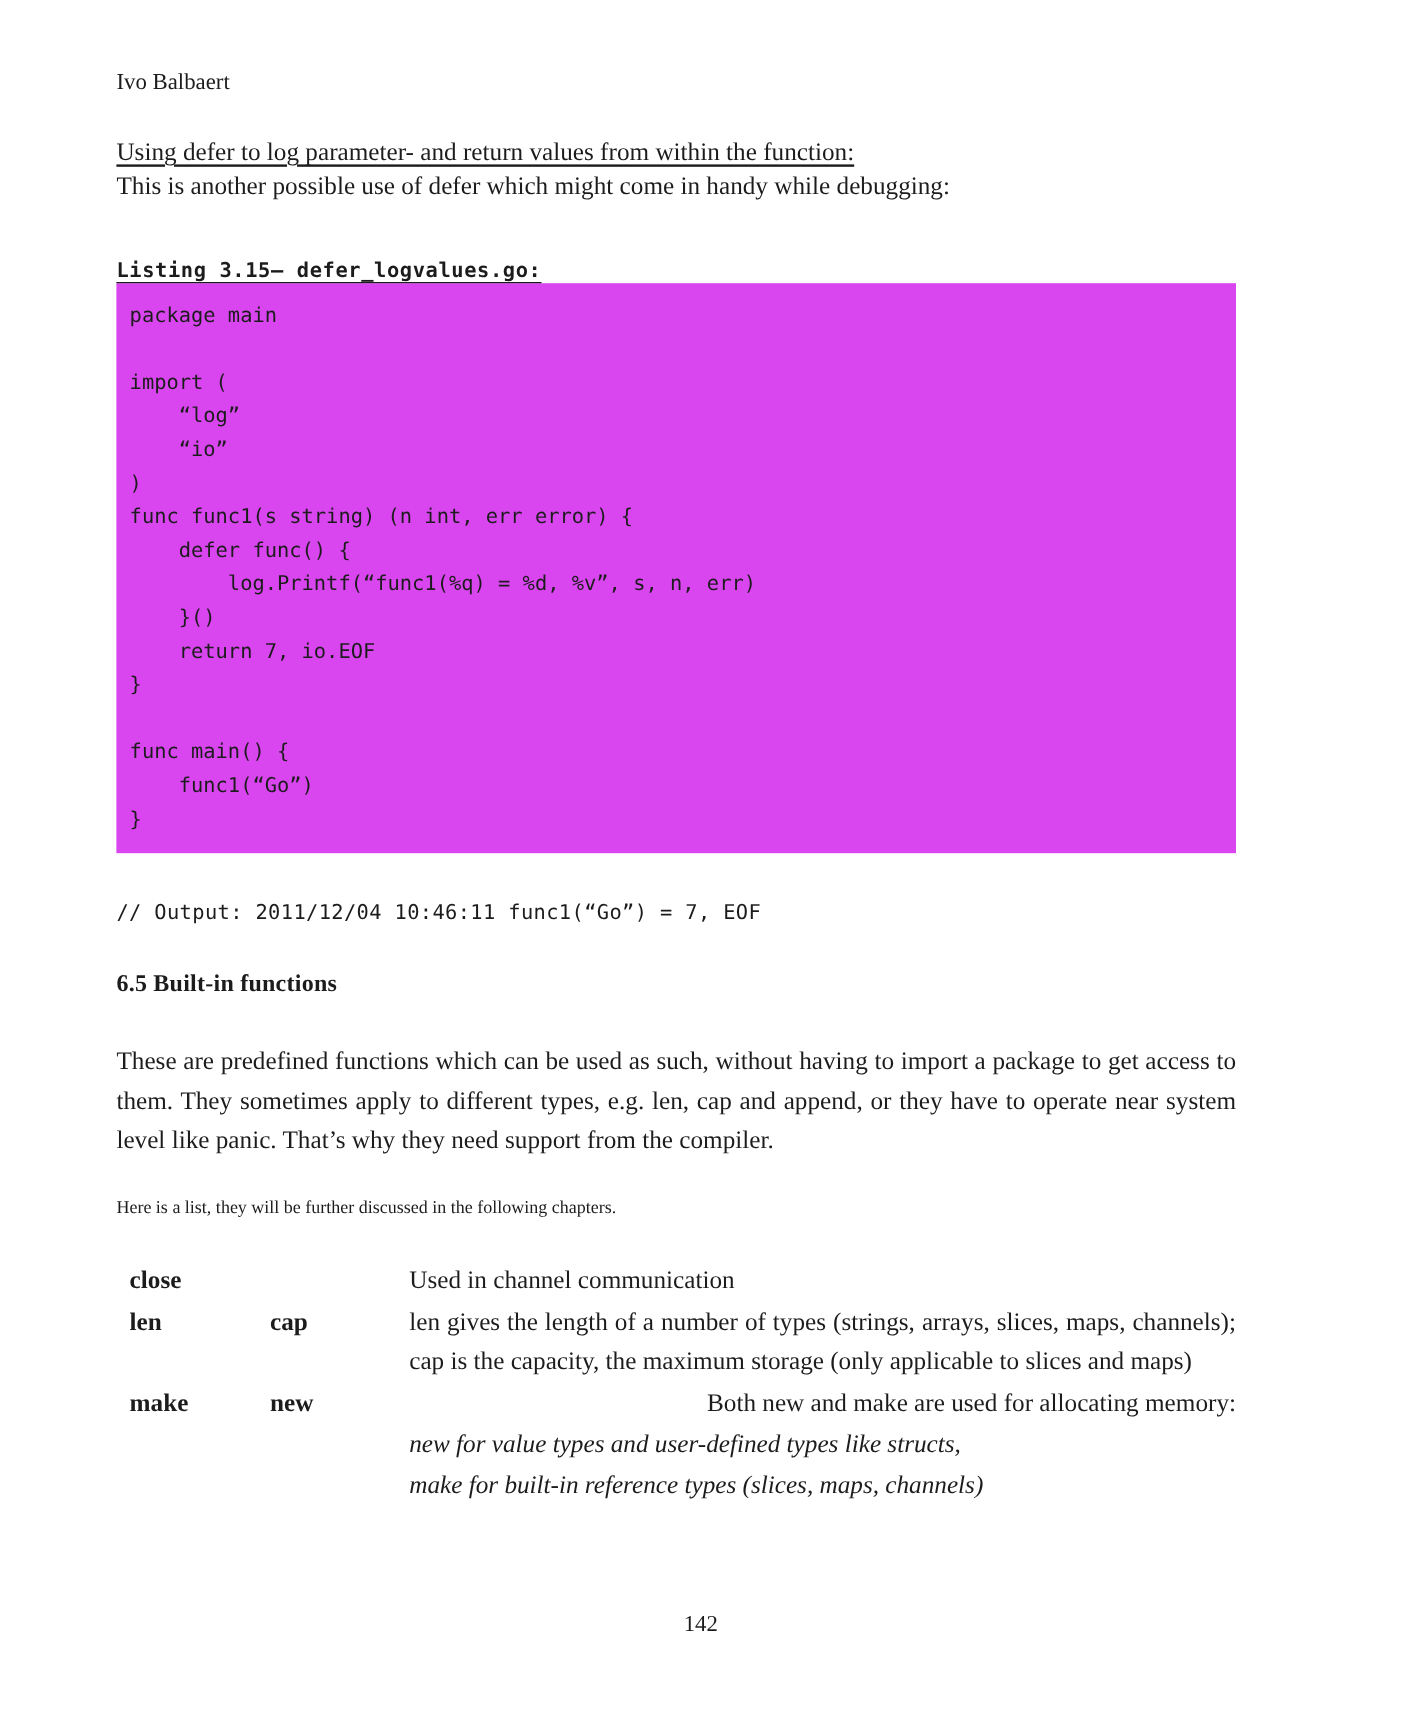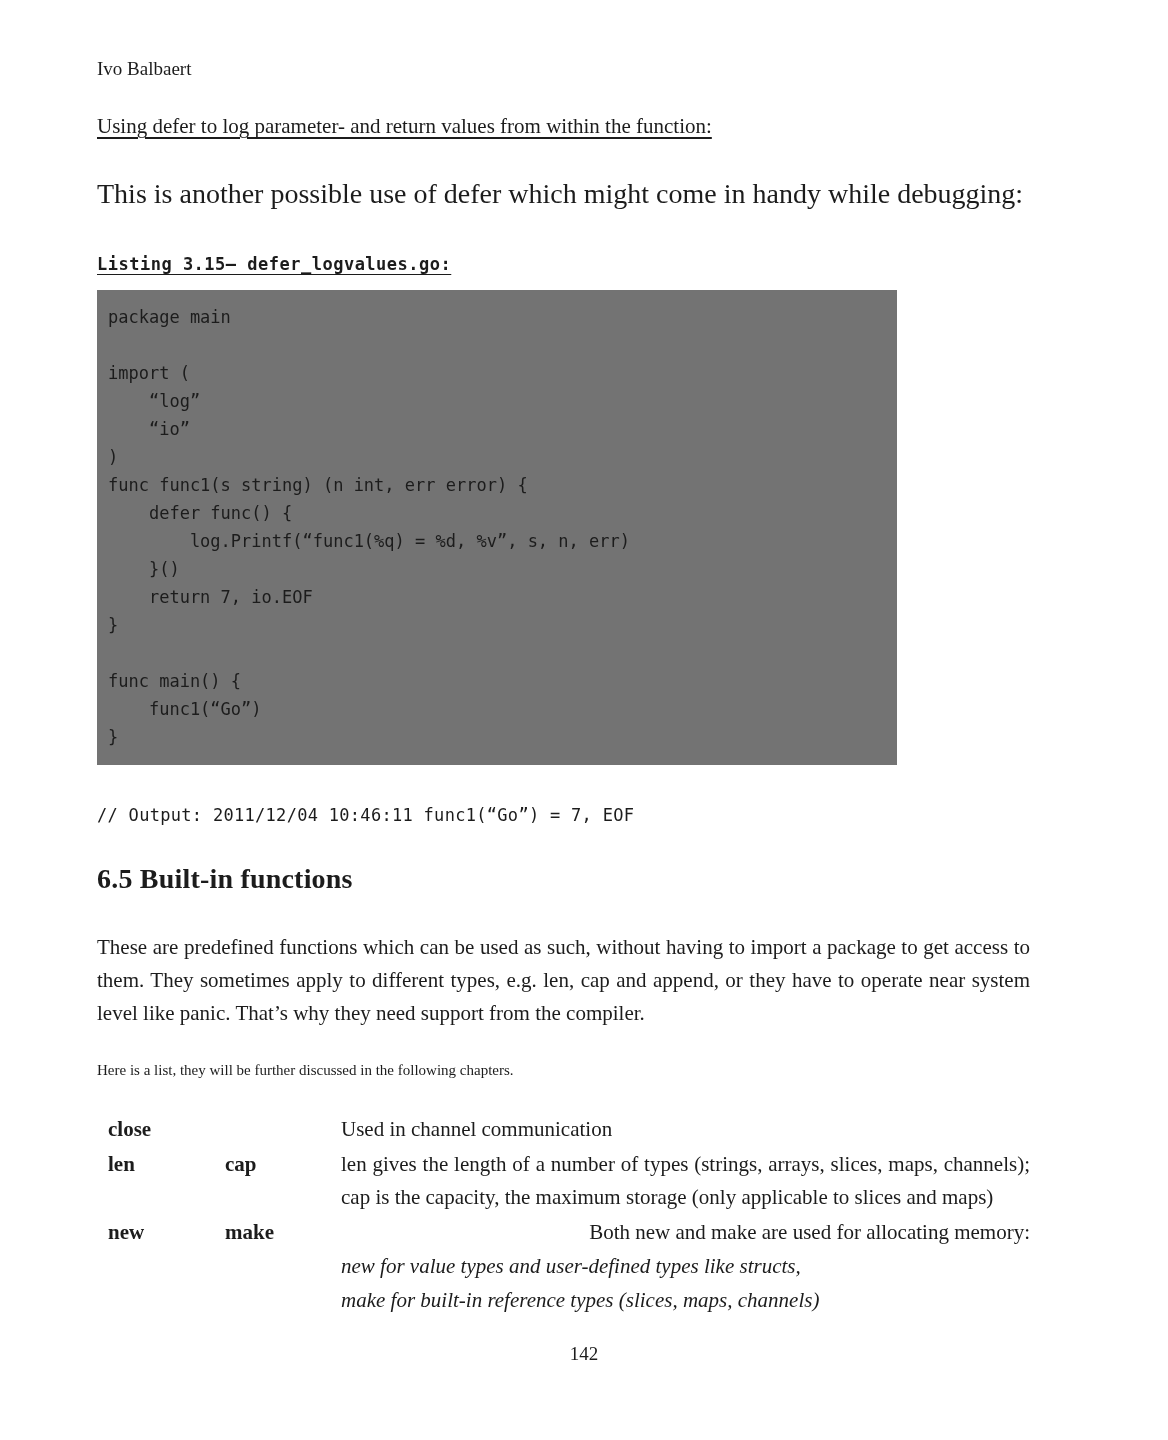--- a/index.html
+++ b/index.html
@@ -23,55 +23,53 @@
   .author-header {
     font-size: 19px;
   }
   .link-heading {
     margin-top: 34px;
     font-size: 21px;
     text-decoration: underline;
     text-underline-offset: 4px;
   }
   .intro-para {
-    margin-top: 38px;
-    font-size: 28px;
+    font-size: 21px;
     line-height: 33px;
   }
   .listing-caption {
     margin-top: 44px;
     font-family: "DejaVu Sans Mono", "Liberation Mono", monospace;
     font-size: 17px;
     font-weight: bold;
     text-decoration: underline;
     text-underline-offset: 4px;
     letter-spacing: 0.5px;
   }
   .code-block {
-    margin-top: 16px;
-    background: #737373;
+    background: #d946ef;
     padding: 13px 10px 14px 11px;
-    width: 800px;
+    width: 933px;
   }
   .code-block pre {
     font-family: "DejaVu Sans Mono", "Liberation Mono", monospace;
     font-size: 17px;
     line-height: 28px;
     color: #1c1c1c;
     white-space: pre;
   }
   .output-line {
     margin-top: 40px;
     font-family: "DejaVu Sans Mono", "Liberation Mono", monospace;
     font-size: 17px;
     letter-spacing: 0.3px;
   }
   .section-heading {
     margin-top: 38px;
-    font-size: 28px;
+    font-size: 20px;
     font-weight: bold;
     letter-spacing: 0.2px;
   }
   .body-para {
     margin-top: 36px;
     font-size: 21px;
     line-height: 33px;
     text-align: justify;
   }
   .body-para-2 {
@@ -157,22 +155,22 @@
   <div class="builtin-table">
 
     <div class="kw">close</div>
     <div></div>
     <div class="desc desc-plain">Used in channel communication</div>
 
     <div class="kw">len</div>
     <div class="kw">cap</div>
     <div class="desc">len gives the length of a number of types (strings, arrays, slices, maps, channels); cap is the capacity, the maximum storage (only applicable to slices and maps)</div>
 
+    <div class="kw">make</div>
     <div class="kw">new</div>
-    <div class="kw">make</div>
     <div class="desc-block">
       <div class="main-line">Both new and make are used for allocating memory:</div>
       <div class="italic-line">new for value types and user-defined types like structs,</div>
       <div class="italic-line">make for built-in reference types (slices, maps, channels)</div>
     </div>
 
   </div>
 
   <div class="page-number">142</div>
 

